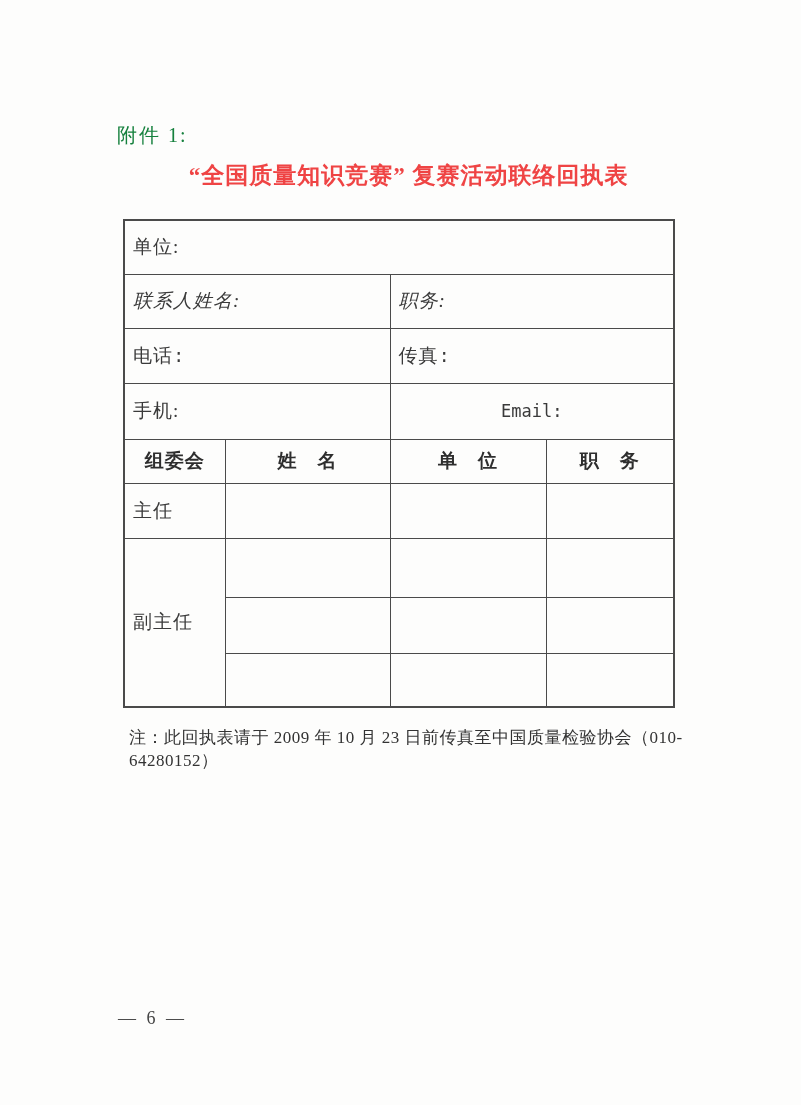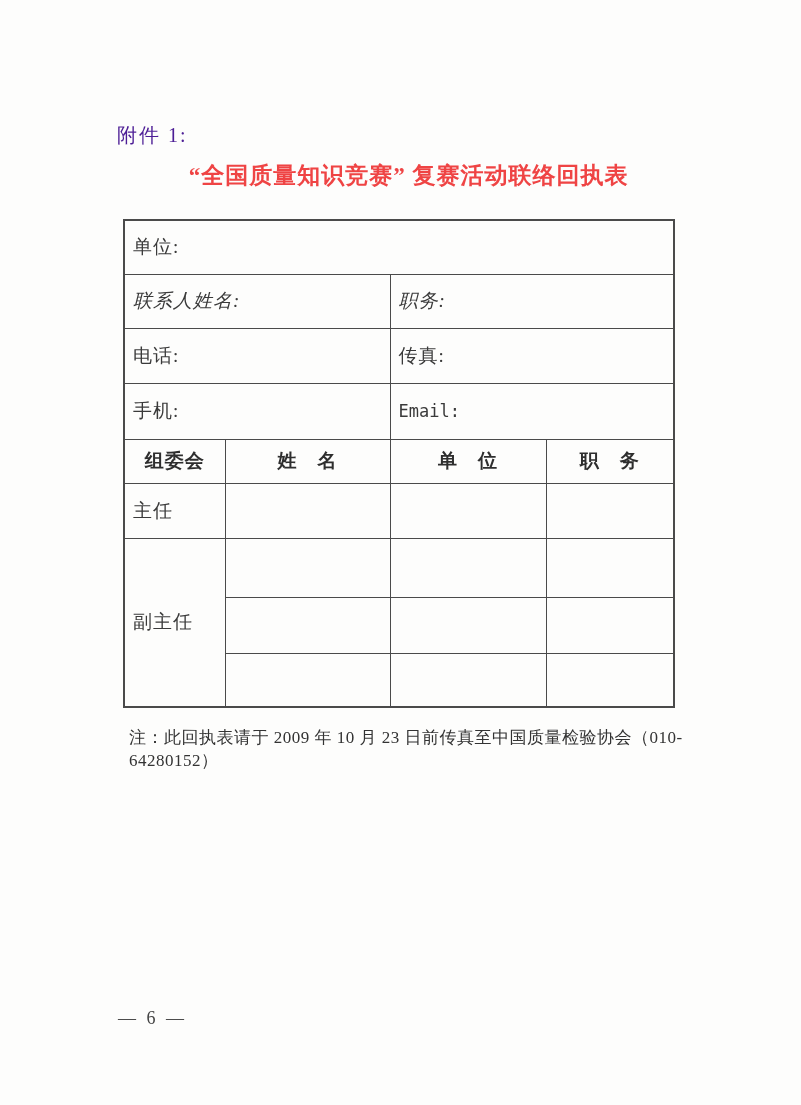--- a/index.html
+++ b/index.html
@@ -15,21 +15,21 @@
     overflow: hidden;
     font-family: "Liberation Serif", "DejaVu Serif", serif;
     color: #3a3a3a;
   }
   .attachment {
     position: absolute;
     left: 117px;
     top: 122px;
     font-size: 20px;
     letter-spacing: 2px;
-    color: #4c1d95;
+    color: #15803d;
   }
   .title {
     position: absolute;
     left: 3px;
     top: 160px;
     width: 100%;
     margin: 0;
     padding-left: 10px;
     box-sizing: border-box;
     text-align: center;
@@ -56,32 +56,33 @@
     font-size: 19px;
     padding-left: 11px;
     letter-spacing: 1px;
     color: #3a3a3a;
   }
   td.mono {
     font-family: "DejaVu Sans Mono", "Liberation Mono", monospace;
     font-size: 17px;
     padding-left: 11px;
     color: #3a3a3a;
+    text-align: center;
   }
   tr.hdr td {
     text-align: center;
     font-family: "Liberation Sans", "DejaVu Sans", sans-serif;
     font-weight: 600;
     font-size: 19px;
     color: #2e2e2e;
     letter-spacing: 1px;
   }
   tr.r1 { height: 54px; }
   tr.r2 { height: 54px; font-style: italic; }
-  tr.r3 { height: 55px; }
+  tr.r3 { height: 55px; font-family: Liberation Mono, monospace; }
   tr.r4 { height: 56px; }
   tr.r5 { height: 44px; }
   tr.r6 { height: 55px; margin-left: 12px; }
   tr.r7 { height: 59px; margin-top: 8px; }
   tr.r8 { height: 56px; }
   tr.r9 { height: 54px; }
   .note {
     position: absolute;
     left: 129px;
     top: 726px;

